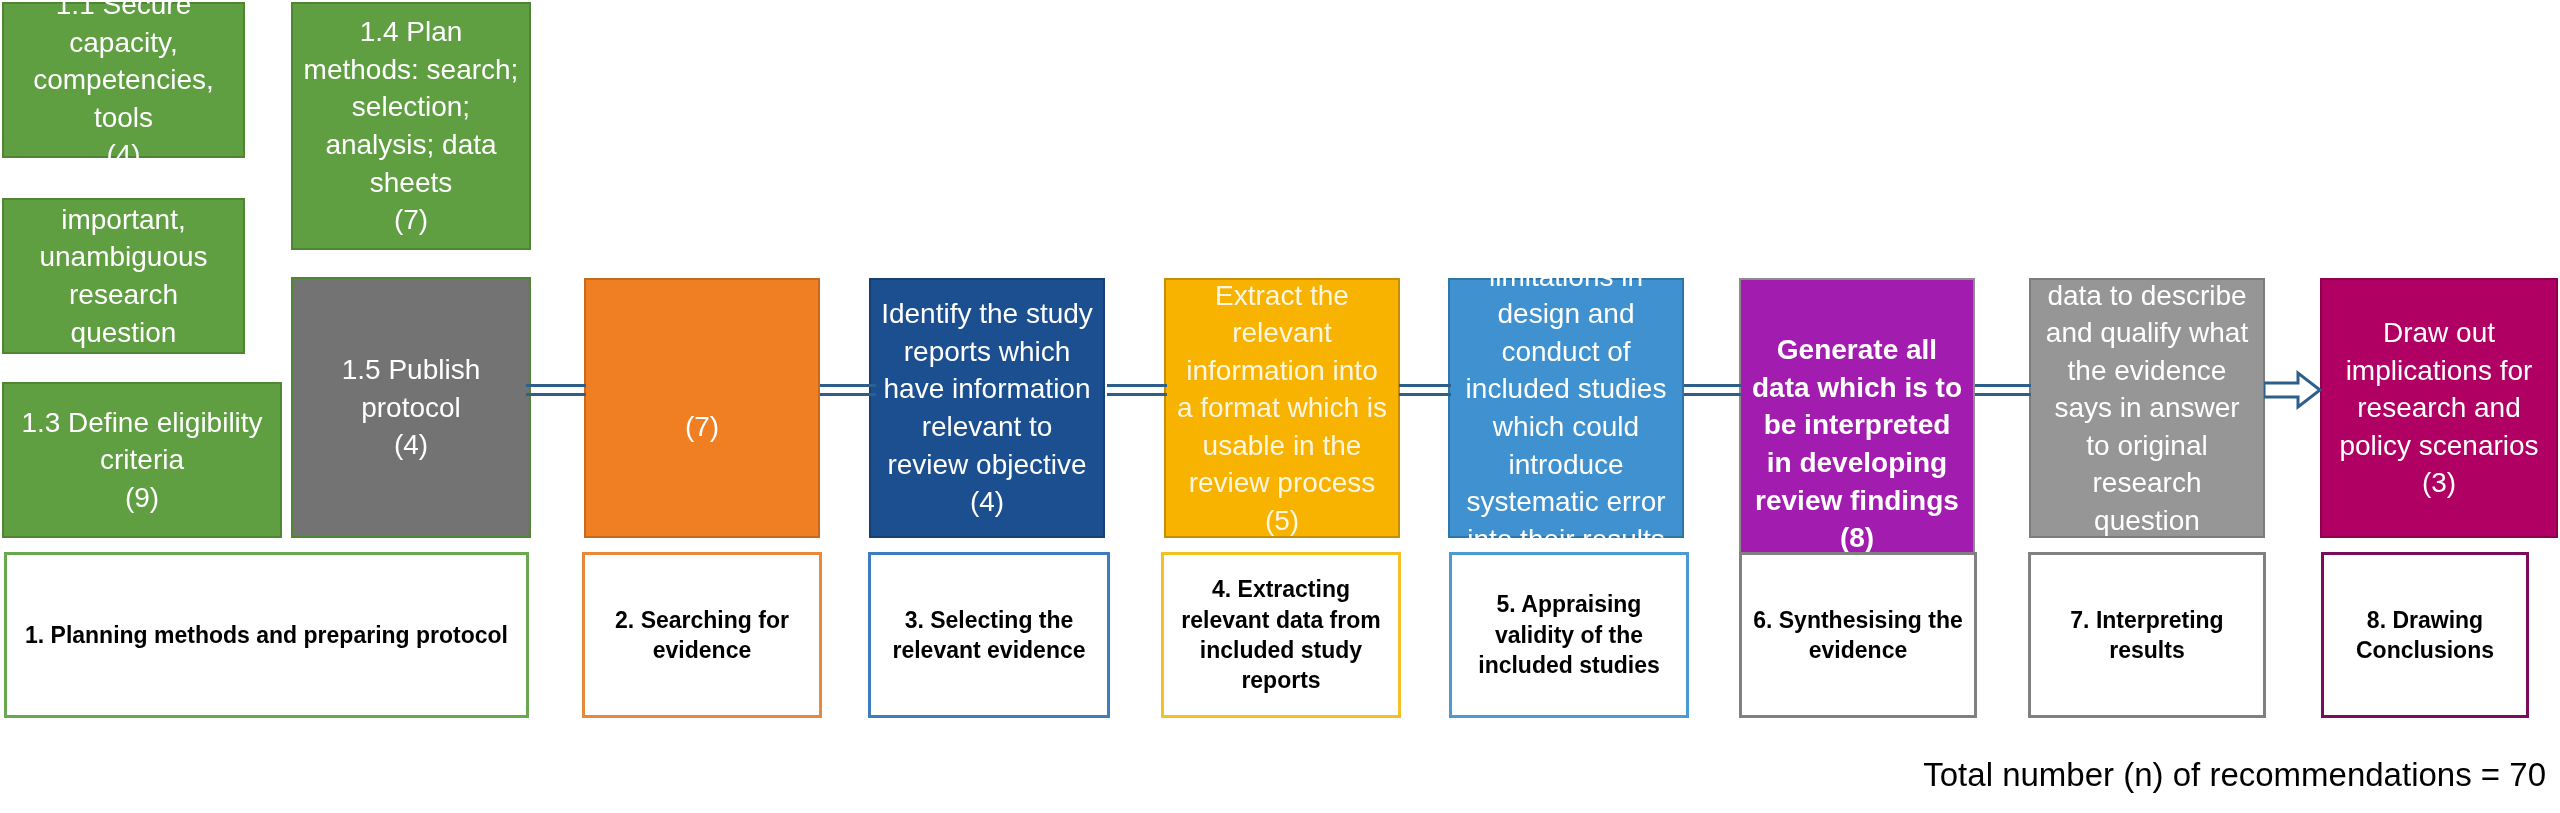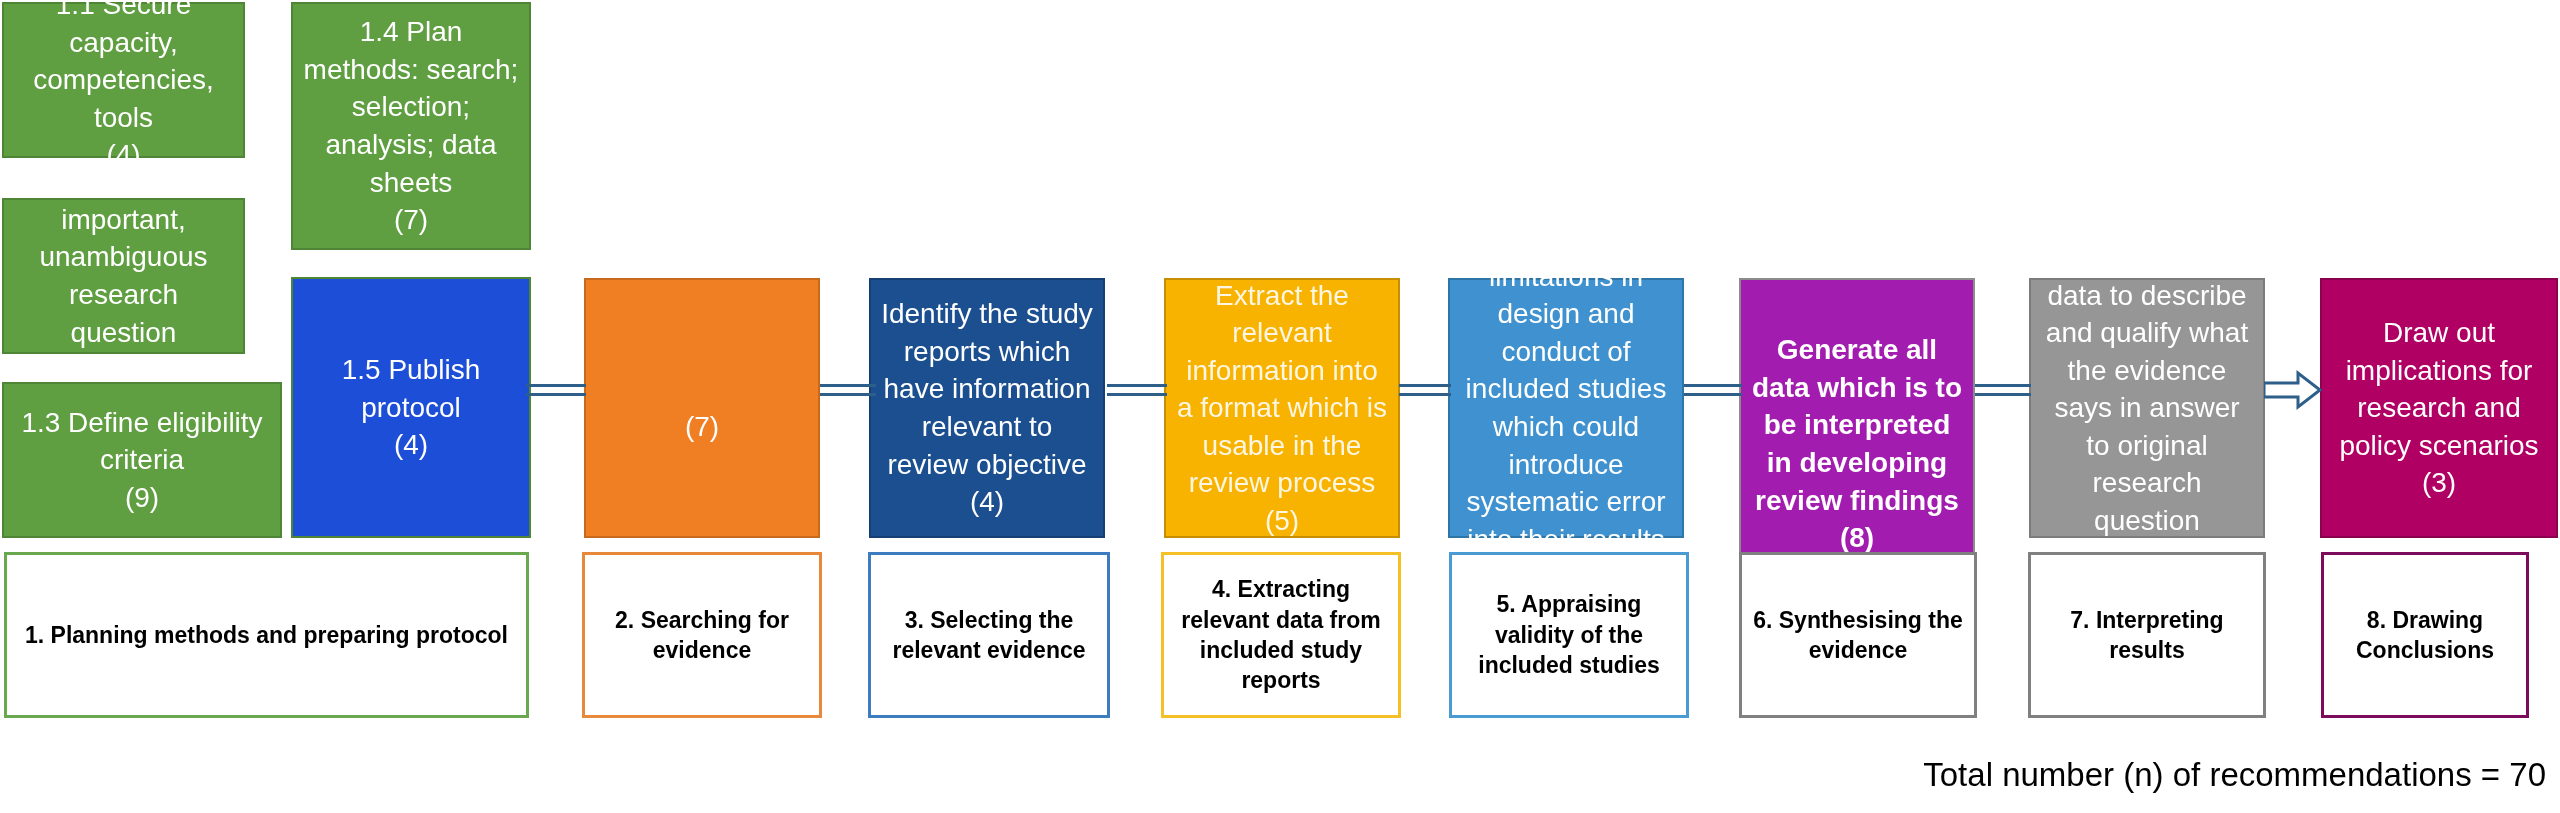--- a/index.html
+++ b/index.html
@@ -114,21 +114,21 @@
 
   <div class="abs detail-box" style="left:291px; top:2px; width:240px; height:248px;
               background:#5f9e41; border-color:#4f8636;">
     <span class="txt">
       <span>1.4 Plan methods: search; selection; analysis; data sheets</span><br>
       <span>(7)</span>
     </span>
   </div>
 
   <div class="abs detail-box" style="left:291px; top:277px; width:240px; height:261px;
-              background:#1d4ed8; border-color:#4f8636;">
+              background:#737373; border-color:#4f8636;">
     <span class="txt">
       <span>1.5 Publish protocol</span><br>
       <span>(4)</span>
     </span>
   </div>
 
   <div class="abs detail-box" style="left:584px; top:278px; width:236px; height:260px;
               background:#f07e22; border-color:#c86a1d;">
     <span class="txt">
       <br>

